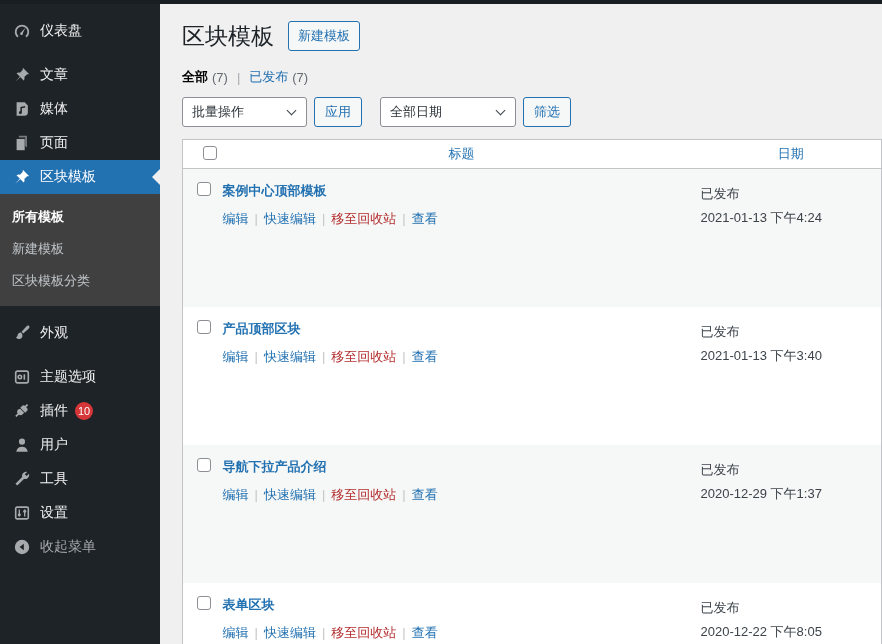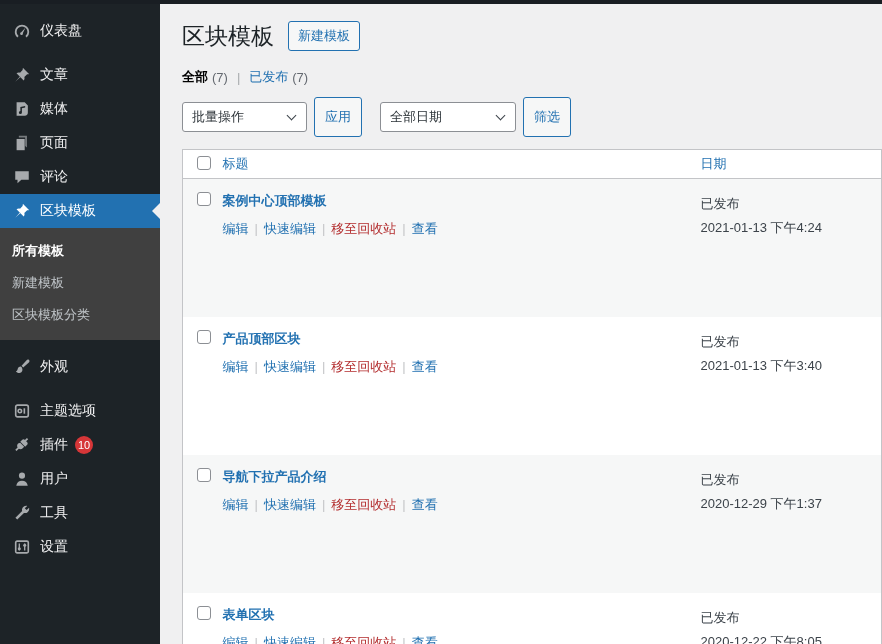--- a/index.html
+++ b/index.html
@@ -59,32 +59,32 @@
     color:#2c3338; position:relative; cursor:pointer;
   }
   .sel .chev {
     position:absolute; right:11px; top:9px; width:7px; height:7px;
     border-right:1.6px solid #3c434a; border-bottom:1.6px solid #3c434a;
     transform:rotate(45deg);
   }
   .sel.bulk { width:125px; }
   .sel.date { width:136px; margin-left:18px; }
   .btn {
-    height:40px; margin-left:7px; border:1px solid #2271b1; background:#f6f7f7;
+    height:30px; margin-left:7px; border:1px solid #2271b1; background:#f6f7f7;
     color:#2271b1; border-radius:3px; font-size:13px; padding:0 10px;
     cursor:pointer; font-family:inherit;
   }
 
   
   table.list {
     margin-top:12px; width:700px; border-collapse:collapse;
     background:#fff; border:1px solid #c3c4c7; font-size:13px;
   }
   .list thead th {
-    height:29px; text-align:left; vertical-align:middle;
+    height:29px; text-align:center; vertical-align:middle;
     border-bottom:1px solid #c3c4c7; font-weight:400; padding:0;
   }
   .list th a { color:#2271b1; text-decoration:none; cursor:pointer; }
   .col-cb { width:40px; }
   .col-title { width:478px; }
   .checkbox {
     display:inline-block; width:14px; height:14px; background:#fff;
     border:1px solid #8c8f94; border-radius:3px; margin-left:14px; cursor:pointer;
   }
   .list tbody tr { height:138px; background:#fff; }
@@ -138,28 +138,20 @@
     <div class="mi">
       <span class="ic">
         <svg viewBox="0 0 20 20" fill="currentColor">
             <path d="M6.5 2h9v13l-2-1.8V4h-7z" opacity=".65"></path>
             <path d="M4 5.5h9V18H4z"></path>
           </svg>
       </span>
       <span>页面</span>
     </div>
 
-    <div class="mi">
-      <span class="ic">
-        <svg viewBox="0 0 20 20" fill="currentColor">
-            <path d="M2.5 3.5h15V13H9.3l-4.3 4v-4H2.5z"></path>
-          </svg>
-      </span>
-      <span>评论</span>
-    </div>
 
     <div class="mi active">
       <span class="ic">
         <svg viewBox="0 0 20 20" fill="currentColor">
             <path d="M11.2 2.2c-.6.6-.6 1.4-.3 2.1L7.8 7.4c-1.3-.5-2.8-.2-3.9.7l8 8c.9-1.1 1.2-2.6.7-3.9l3.1-3.1c.7.3 1.5.3 2.1-.3l-6.6-6.6zM8.3 12.3L2.5 17.5l5.2-5.8-.4-.4z"></path>
           </svg>
       </span>
       <span>区块模板</span>
     </div>
 
@@ -227,20 +219,29 @@
         <svg viewBox="0 0 20 20">
             <rect x="3" y="3.5" width="14" height="13" rx="1.5" fill="none" stroke="currentColor" stroke-width="1.8"></rect>
             <path d="M7 6v8M13 6v8" stroke="currentColor" stroke-width="1.5"></path>
             <circle cx="7" cy="12" r="1.7" fill="currentColor"></circle>
             <circle cx="13" cy="8" r="1.7" fill="currentColor"></circle>
           </svg>
       </span>
       <span>设置</span>
     </div>
 
+    <div class="mi collapse">
+      <span class="ic">
+        <svg viewBox="0 0 20 20">
+            <circle cx="10" cy="10" r="8" fill="currentColor"></circle>
+            <path d="M12 6.3L7.3 10l4.7 3.7z" fill="#1d2327"></path>
+          </svg>
+      </span>
+      <span>收起菜单</span>
+    </div>
 
   </aside>
 
   <main class="main">
 
     <div class="page-header">
       <h1 class="page-title">区块模板</h1>
       <button class="add-new">新建模板</button>
     </div>
 

